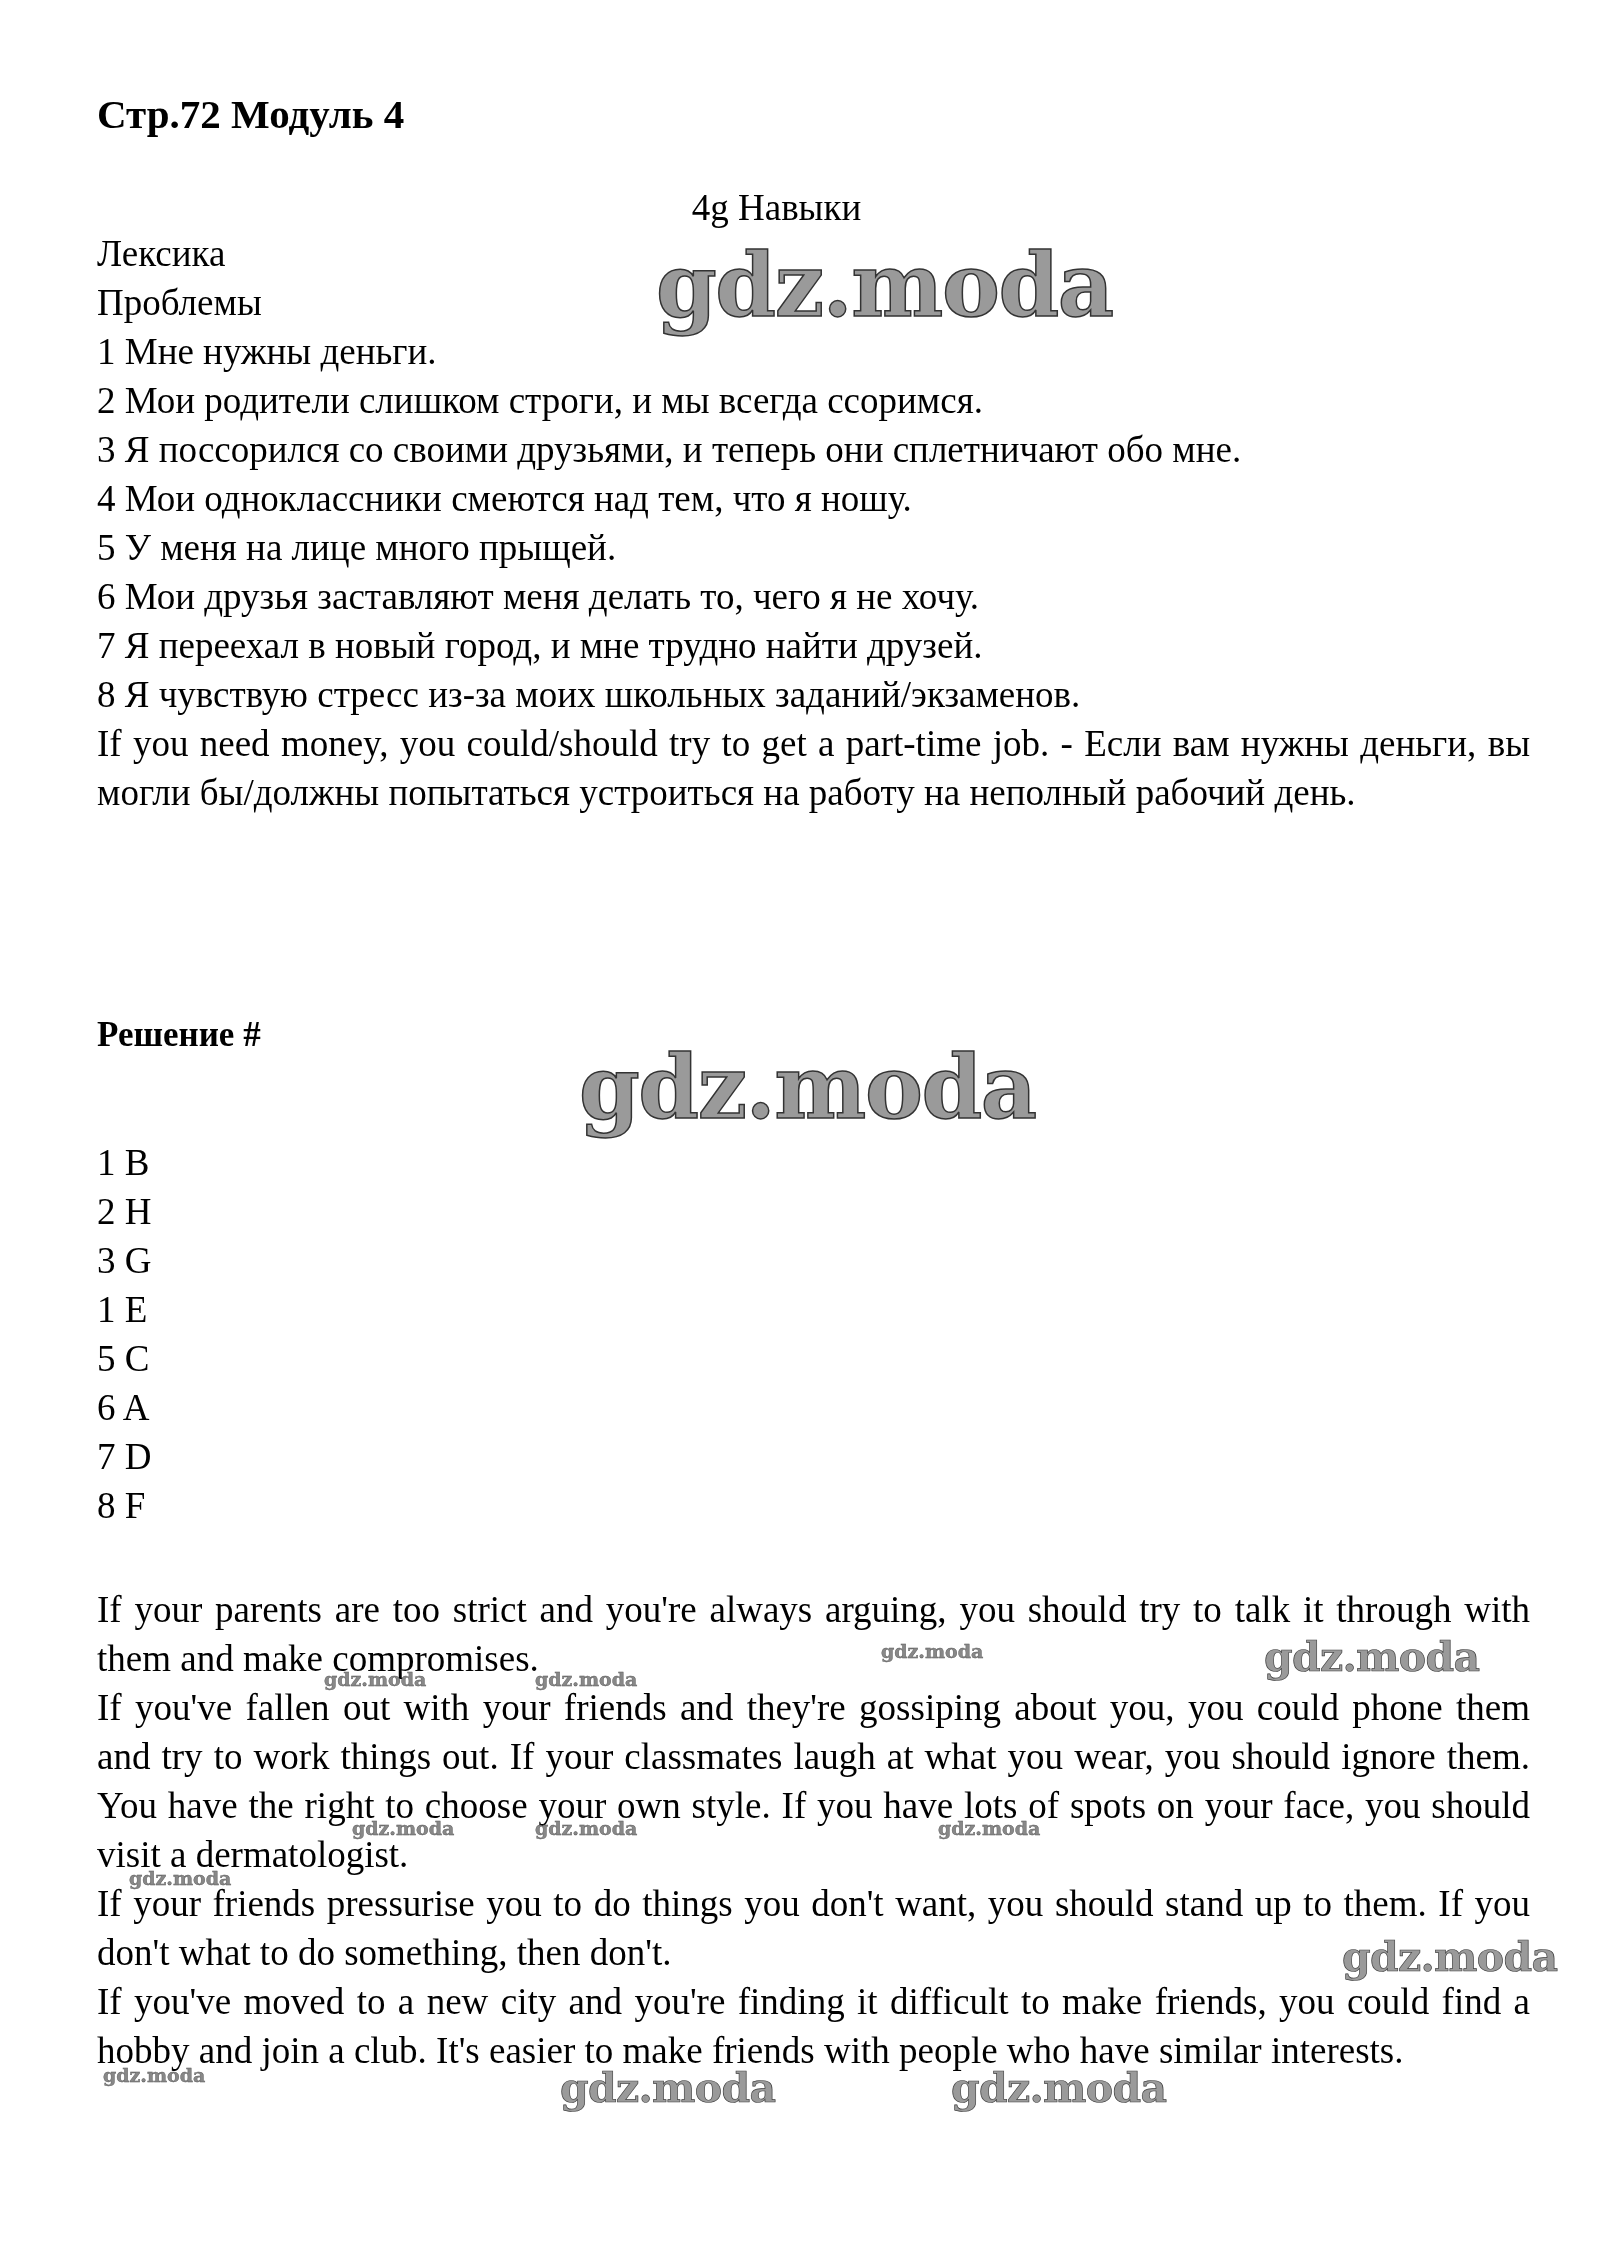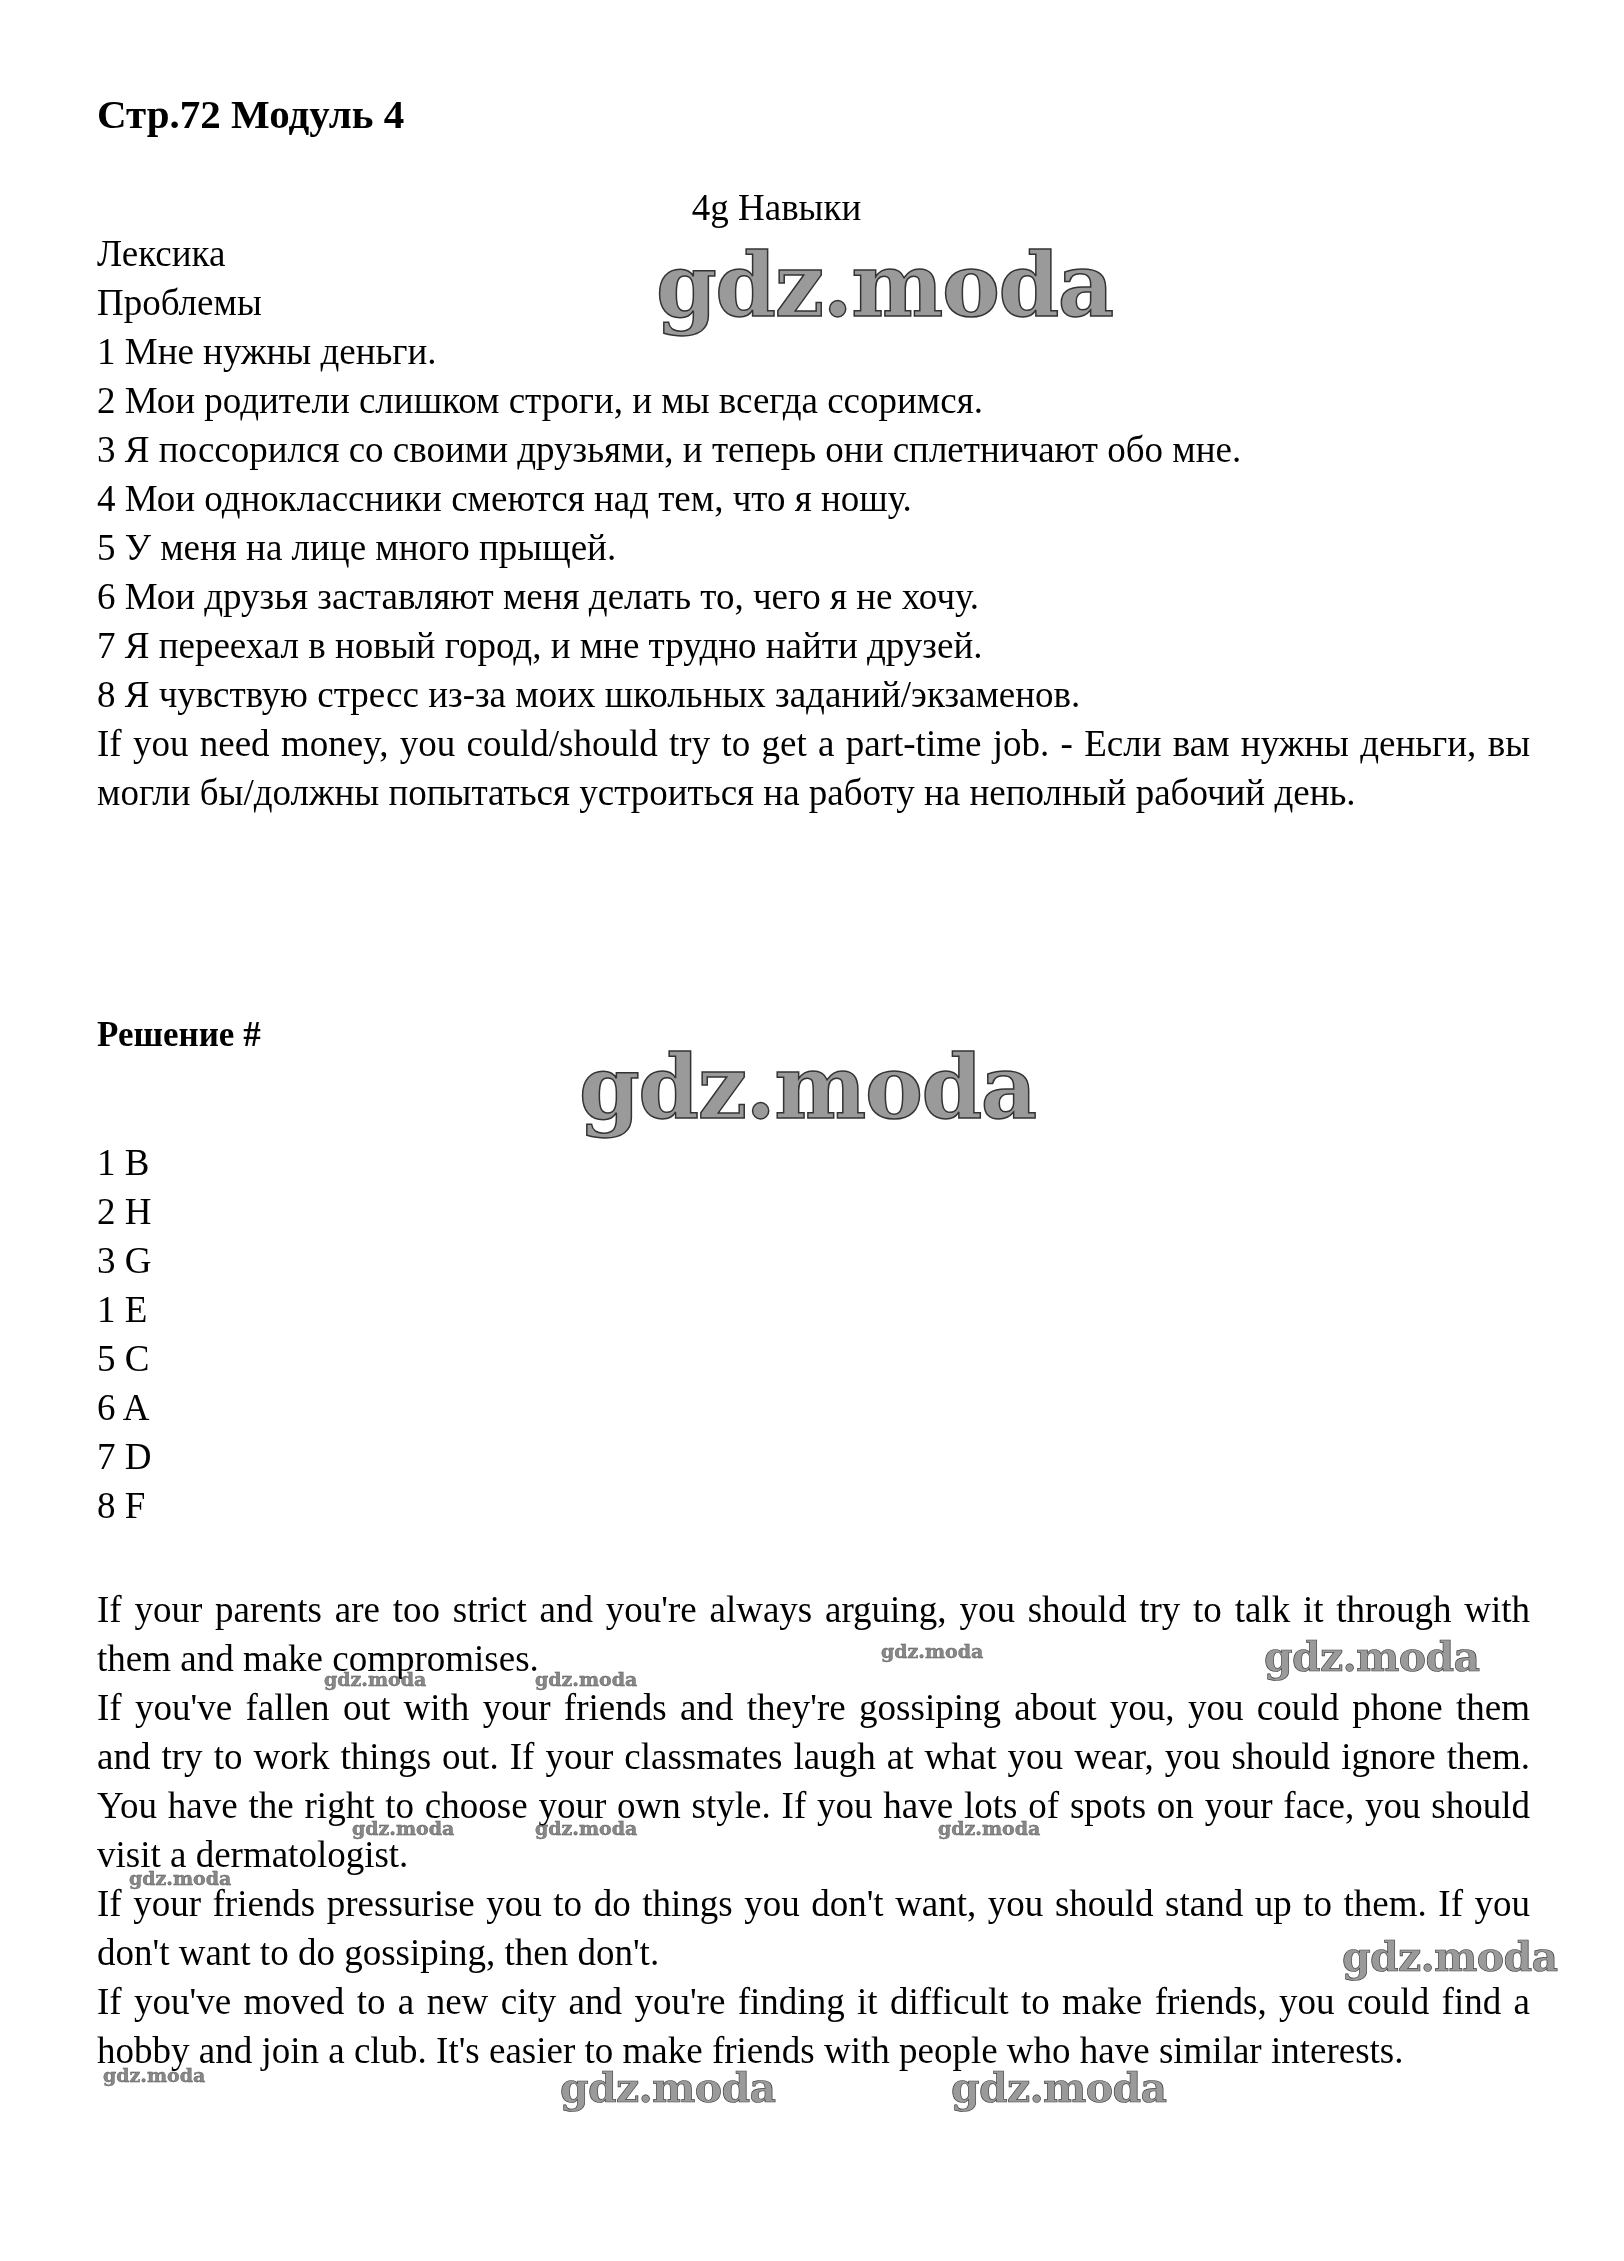--- a/index.html
+++ b/index.html
@@ -51,21 +51,21 @@
     <div>1 E</div>
     <div>5 C</div>
     <div>6 A</div>
     <div>7 D</div>
     <div>8 F</div>
   </div>
 
   <div class="block b2">
     <div class="just">If your parents are too strict and you're always arguing, you should try to talk it through with them and make compromises.</div>
     <div class="just">If you've fallen out with your friends and they're gossiping about you, you could phone them and try to work things out. If your classmates laugh at what you wear, you should ignore them. You have the right to choose your own style. If you have lots of spots on your face, you should visit a dermatologist.</div>
-    <div class="just">If your friends pressurise you to do things you don't want, you should stand up to them. If you don't want to do gossiping, then don't.</div>
+    <div class="just">If your friends pressurise you to do things you don't want, you should stand up to them. If you don't what to do something, then don't.</div>
     <div class="just">If you've moved to a new city and you're finding it difficult to make friends, you could find a hobby and join a club. It's easier to make friends with people who have similar interests.</div>
   </div>
 </div>
 
 <div class="wm wm-big" style="left:656px; top:234px;">gdz.moda</div>
 <div class="wm wm-big" style="left:579px; top:1036px;">gdz.moda</div>
 <div class="wm wm-small" style="left:881px; top:1640px;">gdz.moda</div>
 <div class="wm wm-mid" style="left:1264px; top:1633px;">gdz.moda</div>
 <div class="wm wm-small" style="left:324px; top:1668px;">gdz.moda</div>
 <div class="wm wm-small" style="left:535px; top:1668px;">gdz.moda</div>

